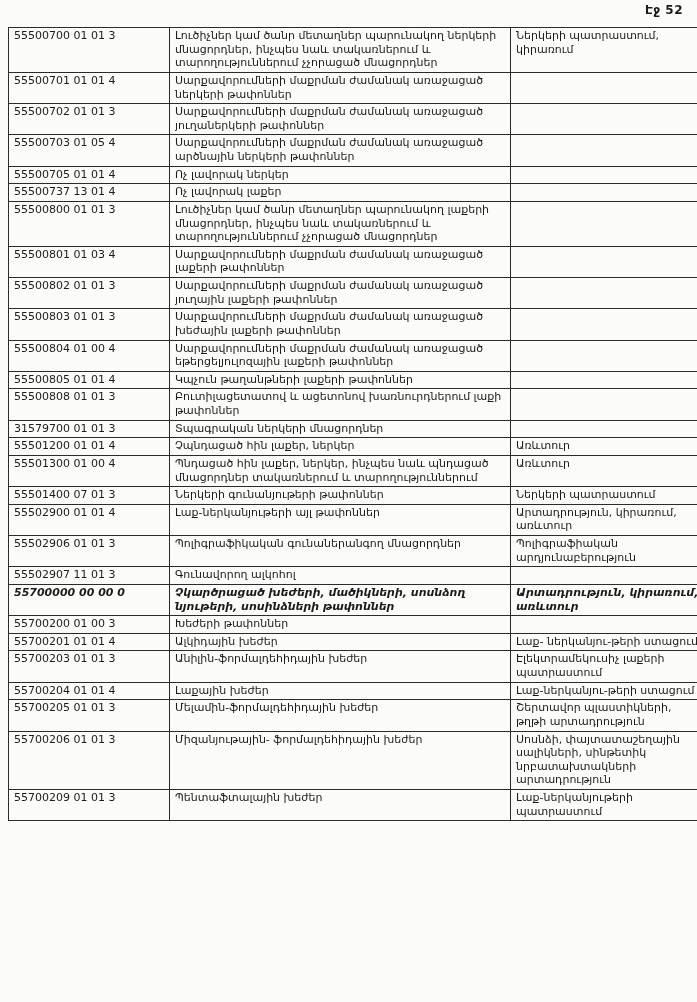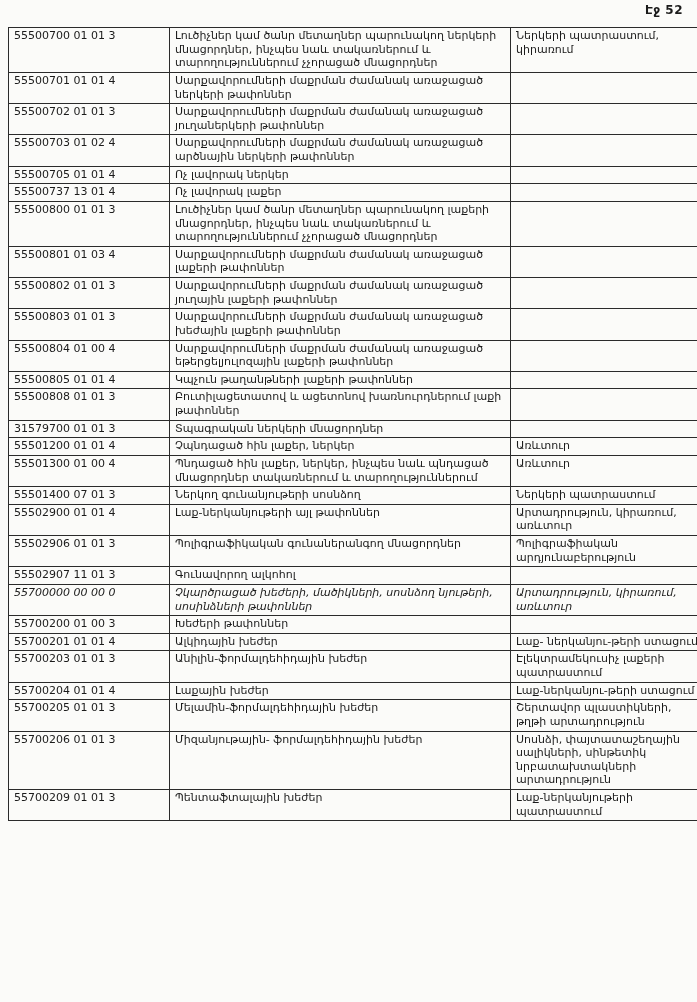--- a/index.html
+++ b/index.html
@@ -38,21 +38,21 @@
     border: 1px solid #2b2b2b;
     vertical-align: top;
     padding: 1px 5px 2px 5px;
     line-height: 1.24;
     word-wrap: break-word;
   }
   td.code-cell  { width: 150px; white-space: nowrap; overflow: hidden; }
   td.desc-cell  { width: 330px; margin-top: 48px; }
   td.note-cell  { width: 184px; }
   tr.emphasis td {
-    font-weight: normal;
+    font-weight: bold;
     font-style: italic;
   }
 </style>
 </head>
 <body>
 
 <div class="page">
 
   <div class="page-label">Էջ 52</div>
 
@@ -67,21 +67,21 @@
     <td class="code-cell">55500701 01 01 4</td>
     <td class="desc-cell">Սարքավորումների մաքրման ժամանակ առաջացած ներկերի թափոններ</td>
     <td class="note-cell"></td>
   </tr>
         <tr>
     <td class="code-cell">55500702 01 01 3</td>
     <td class="desc-cell">Սարքավորումների մաքրման ժամանակ առաջացած յուղաներկերի թափոններ</td>
     <td class="note-cell"></td>
   </tr>
         <tr>
-    <td class="code-cell">55500703 01 02 4</td>
+    <td class="code-cell">55500703 01 05 4</td>
     <td class="desc-cell">Սարքավորումների մաքրման ժամանակ առաջացած արծնային ներկերի թափոններ</td>
     <td class="note-cell"></td>
   </tr>
         <tr>
     <td class="code-cell">55500705 01 01 4</td>
     <td class="desc-cell">Ոչ լավորակ ներկեր</td>
     <td class="note-cell"></td>
   </tr>
         <tr>
     <td class="code-cell">55500737 13 01 4</td>
@@ -133,21 +133,21 @@
     <td class="desc-cell">Չպնդացած հին լաքեր, ներկեր</td>
     <td class="note-cell">Առևտուր</td>
   </tr>
         <tr>
     <td class="code-cell">55501300 01 00 4</td>
     <td class="desc-cell">Պնդացած հին լաքեր, ներկեր, ինչպես նաև պնդացած մնացորդներ տակառներում և տարողություններում</td>
     <td class="note-cell">Առևտուր</td>
   </tr>
         <tr>
     <td class="code-cell">55501400 07 01 3</td>
-    <td class="desc-cell">Ներկող գունանյութերի սոսնձող</td>
+    <td class="desc-cell">Ներկերի գունանյութերի թափոններ</td>
     <td class="note-cell">Ներկերի պատրաստում</td>
   </tr>
         <tr>
     <td class="code-cell">55502900 01 01 4</td>
     <td class="desc-cell">Լաք-ներկանյութերի այլ թափոններ</td>
     <td class="note-cell">Արտադրություն, կիրառում, առևտուր</td>
   </tr>
         <tr>
     <td class="code-cell">55502906 01 01 3</td>
     <td class="desc-cell">Պոլիգրաֆիկական գունաներանգող մնացորդներ</td>

